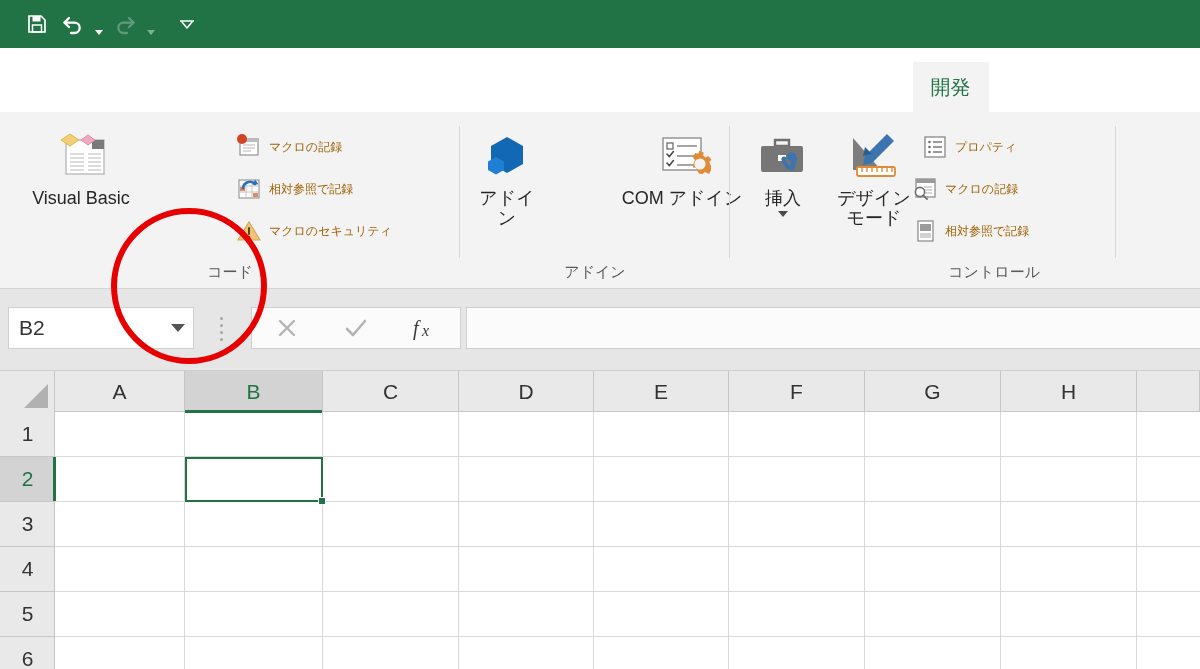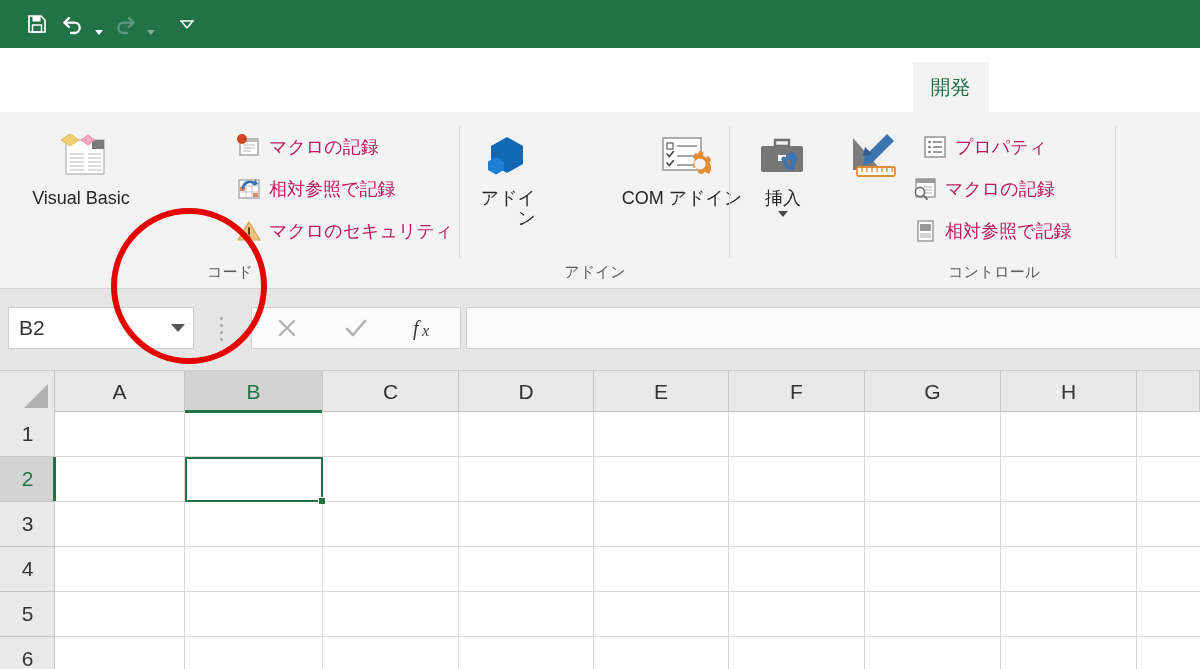--- a/index.html
+++ b/index.html
@@ -57,36 +57,36 @@
     position:absolute;bottom:6px;width:100%;text-align:center;
     font-size:15px;color:#5a5a5a;white-space:nowrap;
   }
 
   .bigbtn{
     position:absolute;display:flex;flex-direction:column;align-items:center;
     cursor:pointer;
   }
   .bigbtn .ic{height:62px;display:flex;align-items:center;justify-content:center;}
   .bigbtn .lb{
-    font-size:18px;color:#262626;text-align:right;line-height:1.12;
+    font-size:18px;color:#262626;text-align:center;line-height:1.12;
     white-space:nowrap;
   }
   .bigbtn .lb.two{white-space:normal;}
   .dd-caret{
     width:0;height:0;margin-top:3px;
     border-left:5px solid transparent;border-right:5px solid transparent;
     border-top:6px solid #4a4a4a;
   }
 
   .smallitem{
     position:absolute;display:flex;align-items:center;gap:7px;cursor:pointer;
     white-space:nowrap;
   }
   .smallitem .ic{width:26px;height:26px;display:flex;align-items:center;justify-content:center;}
-  .smallitem .lb{font-size:18px;color:#be185d;}
+  .smallitem .lb{font-size:12px;color:#a16207;}
 
   
   .annot{
     position:absolute;left:111px;top:96px;width:156px;height:156px;
     border:6px solid #e60000;border-radius:50%;
     box-sizing:border-box;pointer-events:none;z-index:40;
   }
 
   
   .fbar{
@@ -379,20 +379,21 @@
               <path d="M19 37 V42"></path>
                 <path d="M24 37 V42"></path>
                 <path d="M29 37 V42"></path>
                 <path d="M34 37 V42"></path>
                 <path d="M39 37 V42"></path>
                 <path d="M44 37 V42"></path>
                 <path d="M49 37 V42"></path>
             </g>
           </svg>
         </div>
+        <div class="lb two" style="width:92px">デザイン モード</div>
       </div>
 
       <div class="smallitem" style="left:192px;top:22px">
         <div class="ic">
           <svg width="26" height="26" viewBox="0 0 26 26">
             <rect x="3" y="3" width="20" height="20" fill="#ffffff" stroke="#8f8f8f" stroke-width="1.4"></rect>
             <g fill="#6f6f6f">
                 <circle cx="7.5" cy="8" r="1.3"></circle>
                 <circle cx="7.5" cy="13" r="1.3"></circle>
                 <circle cx="7.5" cy="18" r="1.3"></circle>

